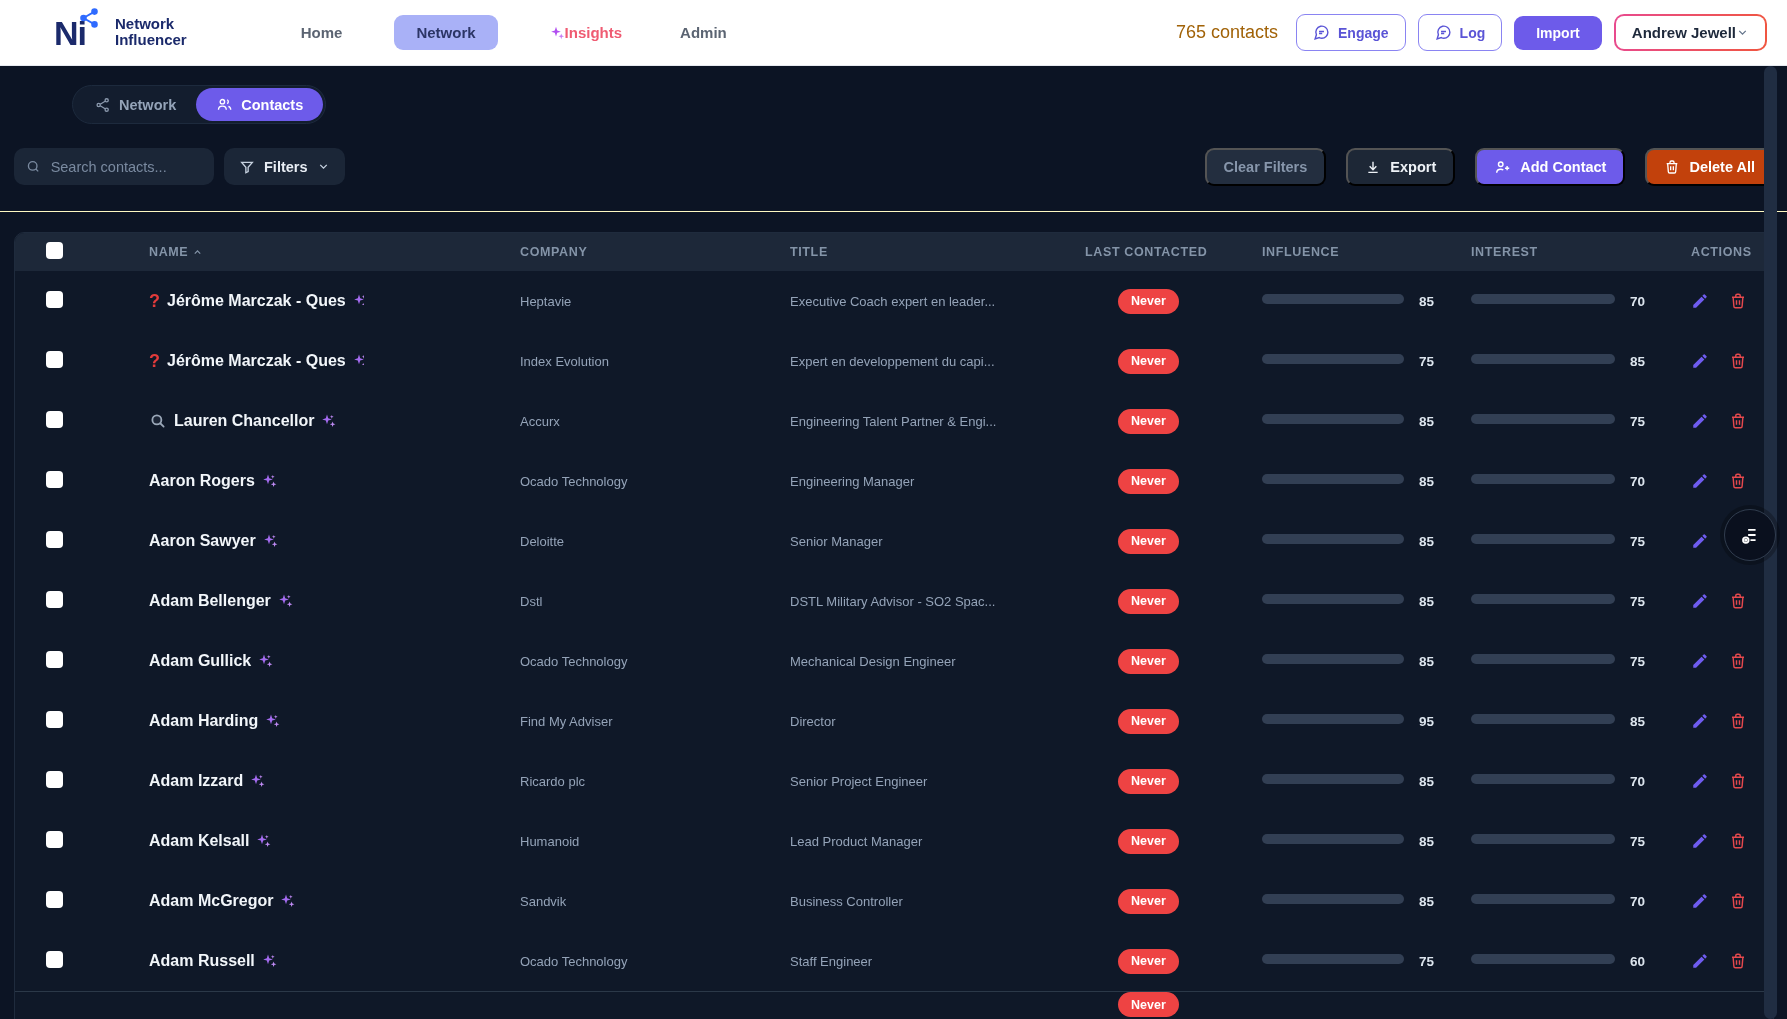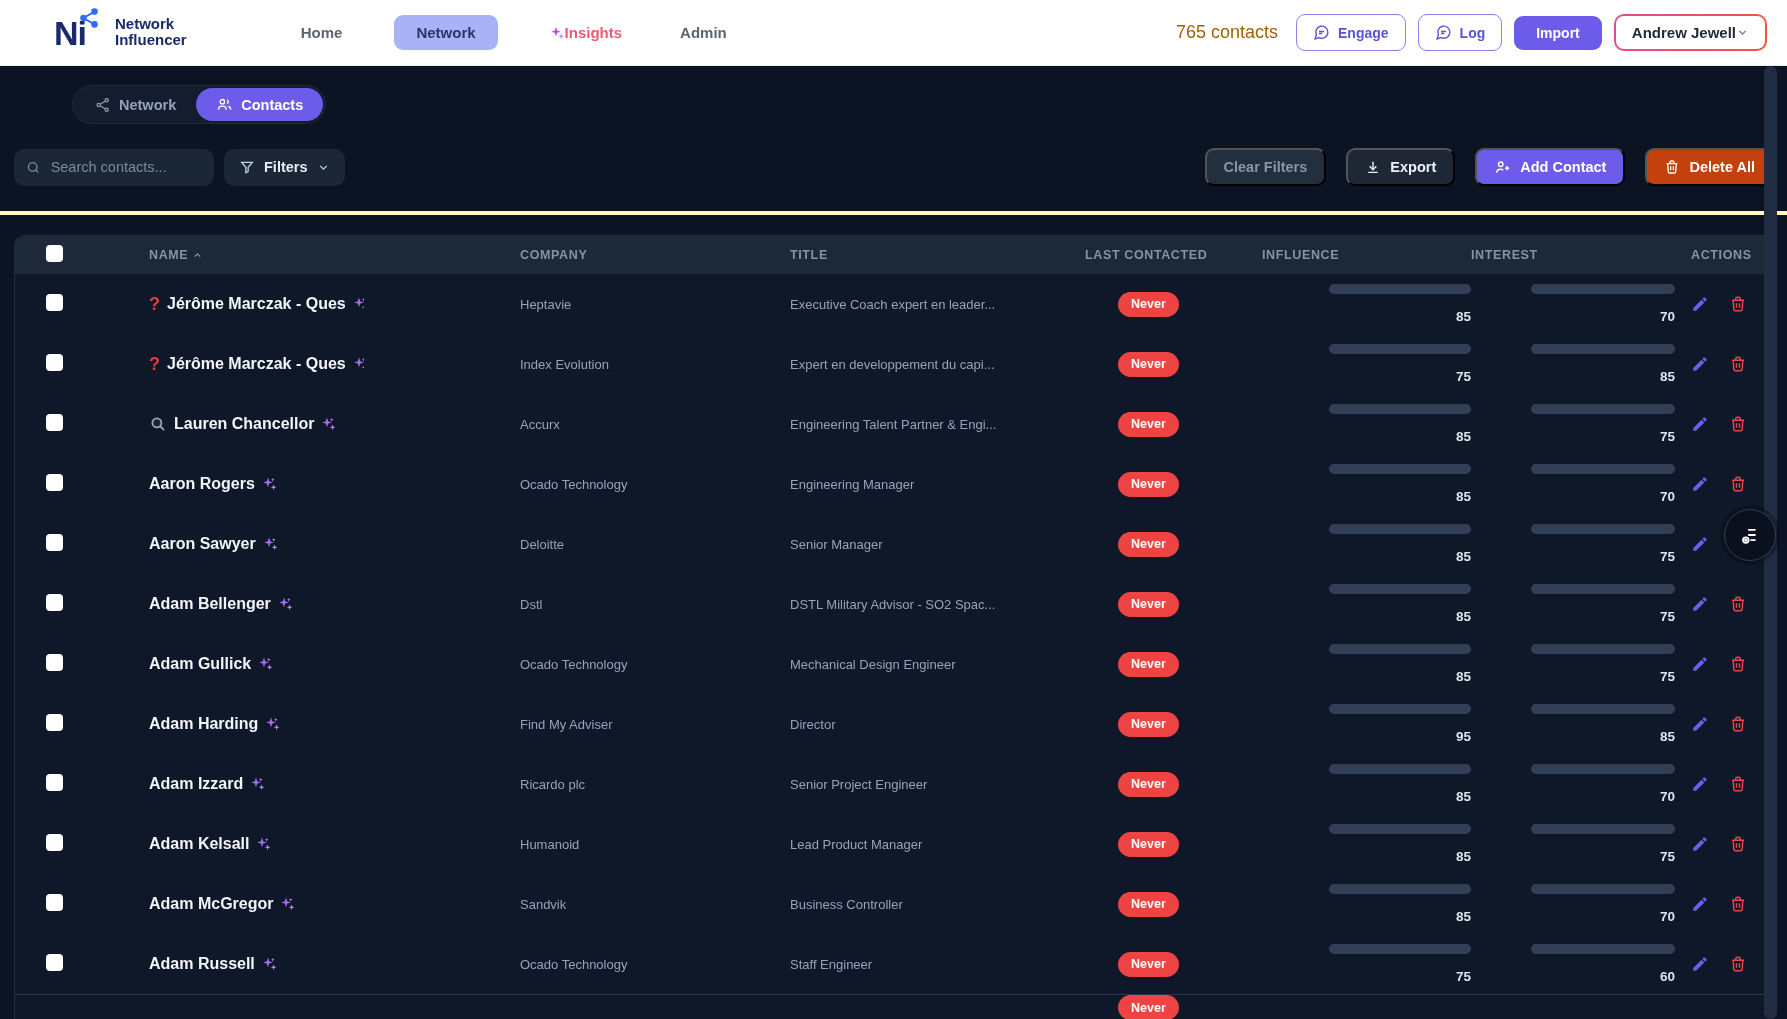--- a/index.html
+++ b/index.html
@@ -29,21 +29,21 @@
   .btn-import { background:#6d5bea; color:#fff; padding:9px 22px; }
   .user-wrap { background:linear-gradient(100deg,#e84a8f 0%,#f0563f 100%); padding:2px; border-radius:10px; }
   .user-btn { background:#fff; border-radius:8px; padding:8px 16px; display:flex; align-items:center; 
               font-weight:700; font-size:15px; color:#1e293b; cursor:pointer; }
   
   .subnav { margin:19px 0 0 72px; display:inline-flex; }
   .seg-group { background:#131d2e; border:1px solid #1d2a3d; border-radius:999px; display:flex; align-items:center; padding:2px; }
   .seg { display:flex; align-items:center; gap:8px; padding:8px 20px; font-size:14.5px; font-weight:700; color:#94a3b8; cursor:pointer; border-radius:999px;}
   .seg.active { background:#6d5bea; color:#fff; }
   
-  .toolbar { display:flex; align-items:center; margin-top:24px; padding:0 13px 25px 14px; border-bottom:4px solid #fef9c3; }
+  .toolbar { display:flex; margin-top:24px; padding:0 13px 25px 14px; border-bottom:1px solid #fef9c3; }
   .search-box { display:flex; align-items:center; gap:10px; background:#1b2637; border-radius:10px; height:37px; width:200px; padding:0 12px; }
   .search-box input { background:transparent; border:none; outline:none; color:#cfd8e3; font-size:14.5px; width:100%; font-family:inherit;}
   .search-box input::placeholder { color:#7a8aa0; }
   .filters-btn { display:flex; align-items:center; gap:9px; background:#1b2637; border-radius:10px; height:37px; padding:0 15px; margin-left:10px;
                  color:#e8edf4; font-weight:700; font-size:14.5px; cursor:pointer;}
   .toolbar-right { margin-left:auto; display:flex; align-items:center; gap:20px; }
   .tbtn { height:38px; display:inline-flex; align-items:center; gap:9px; border-radius:9px; padding:0 17px;
           font-weight:700; font-size:14.5px; cursor:pointer; }
   .tbtn-clear { background:#232e3f; color:#8796ab; }
   .tbtn-export { background:#1d2736; color:#eef2f7; }
@@ -55,21 +55,21 @@
   .thead { background:#1d2839; height:38px; color:#8494a8; font-size:12.5px; font-weight:700; letter-spacing:.05em; }
   .th-name { display:flex; align-items:center; gap:3px; }
   .trow { height:60px; }
   .checkbox { width:17px; height:17px; background:#fff; border-radius:4px; display:inline-block; margin-left:12px; cursor:pointer; }
   .name-cell { display:flex; align-items:center; gap:7px; max-width:215px; overflow:hidden; white-space:nowrap; }
   .q-prefix { color:#e23b3b; font-weight:800; font-size:18px; flex:none; }
   .pname { font-weight:700; font-size:16px; color:#f2f6fa; flex:none; }
   .muted-cell { color:#94a3b8; font-size:13px; white-space:nowrap; overflow:hidden; max-width:280px; }
   .badge { display:inline-block; margin-left:33px; background:#ee4343; color:#fff; border-radius:999px;
            padding:5.5px 13px; font-size:12.5px; font-weight:700; }
-  .bar-cell { display:flex; align-items:flex-end; gap:15px;flex-direction:column; }
+  .bar-cell { display:flex; align-items:flex-start; gap:15px; }
   .bar-track { width:142px; height:10px; border-radius:5px; background:#323f54; overflow:hidden; flex:none;}
   .bar-track.wide { width:144px; }
   .bar-fill { height:100%; border-radius:5px; }
   .fill-green { background:#2bc85a; }
   .fill-blue { background:#3f7ef6; }
   .bar-val { font-size:13.5px; font-weight:700; color:#dde5ee; }
   .actions-cell { display:flex; align-items:center; gap:20px; padding-left:16px; }
   .icon-btn { cursor:pointer; display:inline-flex; }
   .partial-row { border-top:1px solid #2b3848; height:80px; align-items:start; }
   .partial-row .badge { margin-top:0; }

